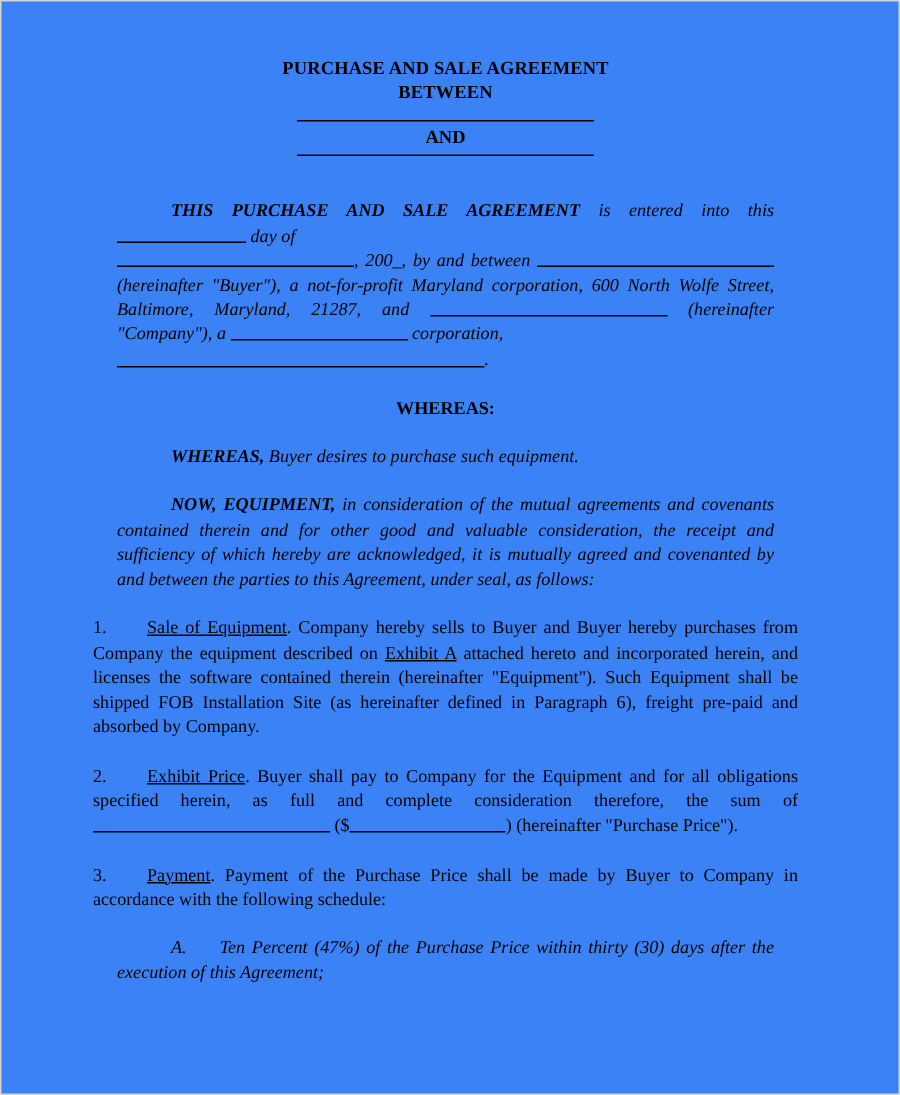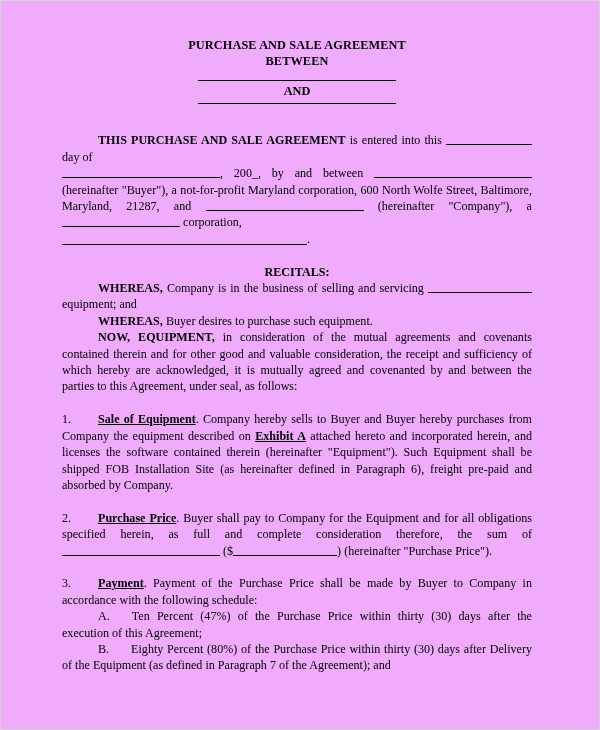--- a/index.html
+++ b/index.html
@@ -12,21 +12,21 @@
     width: 600px;
     height: 730px;
     font-family: "Liberation Serif", "DejaVu Serif", serif;
     color: #000000;
   }
   .page {
     position: relative;
     box-sizing: border-box;
     width: 600px;
     height: 730px;
-    background: #f0abfc;
+    background: #3b82f6;
     border: 1px solid #d4d4d4;
     overflow: hidden;
   }
   .doc-body {
     position: absolute;
     left: 61px;
     top: 36px;
     width: 470px;
   }
 
@@ -55,33 +55,34 @@
     font-weight: bold;
     font-size: 12.3px;
     line-height: 15px;
     margin-top: 3px;
     font-family: Liberation Serif, serif;
   }
   .sig-rule-2 { margin-top: 4px; }
 
   
   p.para {
-    margin: 0;
+    margin: 16px;
     font-size: 12.1px;
     line-height: 16.4px;
     text-align: justify;
     text-justify: inter-word;
     hyphens: none;
+    font-style: italic;
   }
   p.indent { text-indent: 36px; }
   .gap-lg { margin-top: 16.4px; }
   .gap-md { margin-top: 16.4px; }
 
   .b { font-weight: bold; }
-  .bu { font-weight: bold; text-decoration: underline; }
+  .bu { font-weight: normal; text-decoration: underline; }
 
   
   .blank {
     display: inline-block;
     border-bottom: 1.1px solid #000;
     vertical-align: baseline;
     height: 11px;
     margin-bottom: -1px;
   }
   .blank-md  { width: 86px; }
@@ -141,41 +142,39 @@
     </div>
 
     <div class="and-word">AND</div>
 
     <div class="sig-rule-wrap">
       <span class="sig-rule sig-rule-2"></span>
     </div>
 
     <p class="para indent" style="margin-top:28px;"><span class="b">THIS PURCHASE AND SALE AGREEMENT</span><span> is entered into this </span><span class="blank blank-md"></span><span> day of </span><br><span class="blank blank-wide"></span><span>, 200_, by and between </span><span class="blank blank-wide"></span><span> (hereinafter "Buyer"), a not-for-profit Maryland corporation, 600 North Wolfe Street, Baltimore, Maryland, 21287, and </span><span class="blank blank-wide"></span><span> (hereinafter  "Company"),  a </span><span class="blank blank-xl"></span><span> corporation, </span><br><span class="blank-line-part" style="width:245px;"></span><span>.</span></p>
 
-    <div class="recitals-head gap-lg">RECITALS:</div>
+    <div class="recitals-head gap-lg">WHEREAS:</div>
 
-    <p class="para indent gap-md"><span class="b">WHEREAS,</span><span> Company is in the business of selling and servicing </span><span class="blank blank-lg"></span><span> equipment; and</span></p>
 
     <p class="para indent gap-md"><span class="b">WHEREAS,</span><span> Buyer desires to purchase such equipment.</span></p>
 
     <p class="para indent gap-md"><span class="b">NOW, EQUIPMENT,</span><span> in consideration of the mutual agreements and covenants contained therein and for other good and valuable consideration, the receipt and sufficiency of which hereby are acknowledged, it is mutually agreed and covenanted by and between the parties to this Agreement, under seal, as follows:</span></p>
 
     <div class="section gap-md">
       <span class="num">1.</span>
       <span class="sec-body"><span class="lead-pad"></span><span class="bu">Sale of Equipment</span><span>.  Company hereby sells to Buyer and Buyer hereby purchases from Company the equipment described on </span><span class="bu">Exhibit A</span><span> attached hereto and incorporated herein, and licenses the software contained therein (hereinafter "Equipment").  Such Equipment shall be shipped FOB Installation Site (as hereinafter defined in Paragraph 6), freight pre-paid and absorbed by Company.</span></span>
     </div>
 
     <div class="section gap-md">
       <span class="num">2.</span>
-      <span class="sec-body"><span class="lead-pad"></span><span class="bu">Purchase Price</span><span>.  Buyer shall pay to Company for the Equipment and for all obligations specified herein, as full and complete consideration therefore, the sum of </span><span class="blank blank-wide"></span><span> ($</span><span class="blank blank-lg"></span><span>) (hereinafter "Purchase Price").</span></span>
+      <span class="sec-body"><span class="lead-pad"></span><span class="bu">Exhibit Price</span><span>.  Buyer shall pay to Company for the Equipment and for all obligations specified herein, as full and complete consideration therefore, the sum of </span><span class="blank blank-wide"></span><span> ($</span><span class="blank blank-lg"></span><span>) (hereinafter "Purchase Price").</span></span>
     </div>
 
     <div class="section gap-md">
       <span class="num">3.</span>
       <span class="sec-body"><span class="lead-pad"></span><span class="bu">Payment</span><span>.   Payment of the Purchase Price shall be made by Buyer to Company in accordance with the following schedule:</span></span>
     </div>
 
     <p class="para subitem gap-md"><span class="letter-pad"></span><span>A.</span><span class="letter-gap"></span><span>Ten Percent (47%) of the Purchase Price within thirty (30) days after the execution of this Agreement;</span></p>
 
-    <p class="para subitem gap-md"><span class="letter-pad"></span><span>B.</span><span class="letter-gap"></span><span>Eighty Percent (80%) of the Purchase Price within thirty (30) days after Delivery of the Equipment (as defined in Paragraph 7 of the Agreement); and</span></p>
 
   </div>
 </div>
 
 </body></html>

